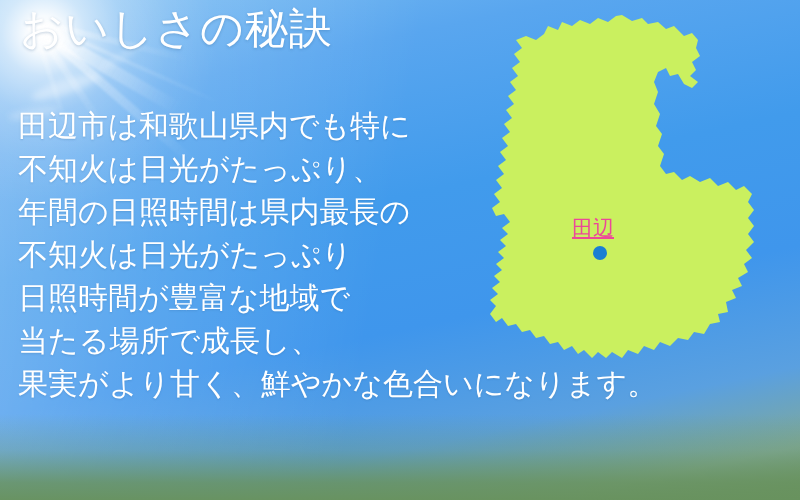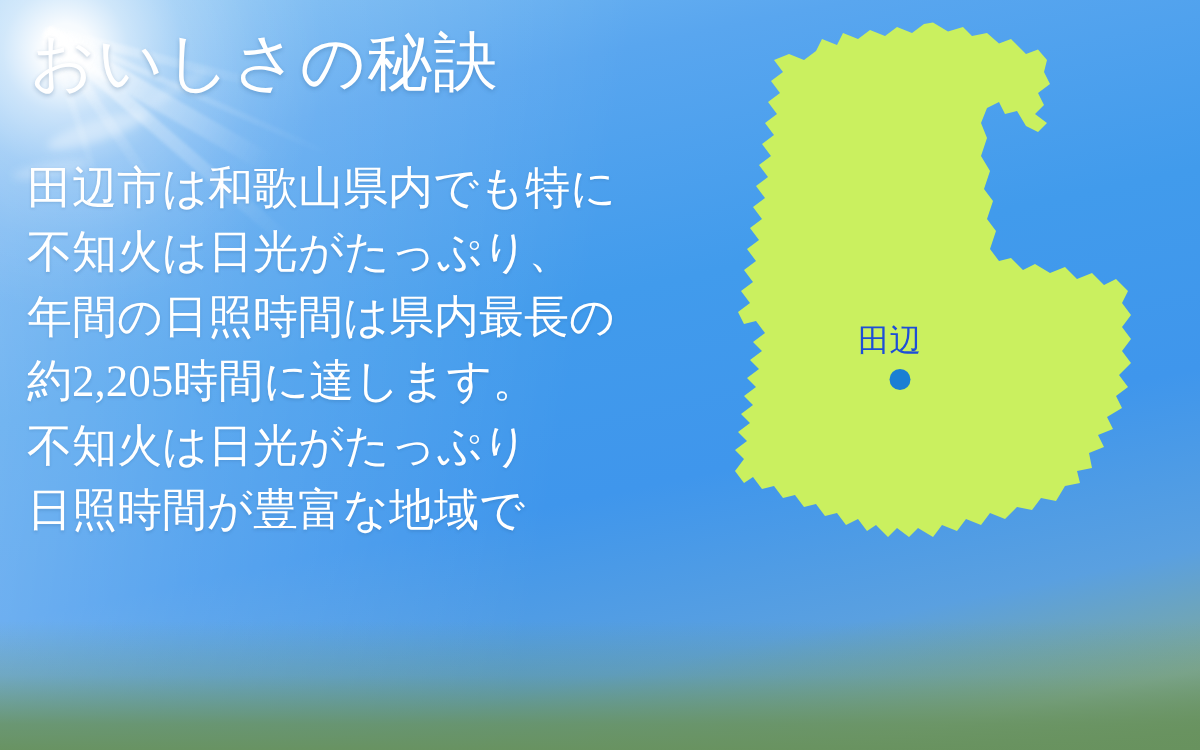--- a/index.html
+++ b/index.html
@@ -89,21 +89,21 @@
     pointer-events: none;
   }
   .wisp.w1 { left: 30px;  top: 80px;  width: 70px;  height: 14px; transform: rotate(-18deg); }
   .wisp.w2 { left: 8px;   top: 108px; width: 52px;  height: 10px; transform: rotate(-10deg); opacity:.7; }
   .wisp.w3 { left: 96px;  top: 54px;  width: 46px;  height: 8px;  transform: rotate(-30deg); opacity:.6; }
 
   
   .title {
     position: absolute;
     left: 20px;
-    top: 18px;
+    top: 4px;
     font-size: 43px;
     line-height: 1.15;
     color: #ffffff;
     letter-spacing: 1px;
     text-shadow: 0 1px 3px rgba(40,90,140,0.30);
     white-space: nowrap;
   }
 
   
   .body-block {
@@ -162,21 +162,21 @@
   .map-dot {
     position: absolute;
     left: 593px;
     top: 246px;
     width: 14px;
     height: 14px;
     border-radius: 50%;
     background: #1a7fd4;
   }
 </style>
-<style>.hl::before{background:#f58220;}.map-dot{background:#1a7fd4;}.map-label{color:#1d4ed8;}.title,.body-line{color:#ffffff;}[data-name="land-shape"]{fill:#caf05f;}</style></head>
+<style>.hl::before{background:#f58220;}.map-dot{background:#1a7fd4;}.map-label{color:#ec4899;text-decoration:underline;}.title,.body-line{color:#ffffff;}[data-name="land-shape"]{fill:#caf05f;}</style></head>
 <body>
 
 <div id="stage" data-name="slide-canvas">
 
   <div class="sky-base" data-name="sky-background"></div>
   <div class="sky-left-wash" data-name="sky-light-wash"></div>
 
   <div data-name="sun-flare-icon">
     <div class="sun-glow" data-name="sun-glow"></div>
     <div class="ray r1" data-name="sun-ray"></div>
@@ -241,20 +241,21 @@
 
   <div class="map-label" data-name="map-city-label">田辺</div>
   <div class="map-dot" data-name="map-city-marker-icon"></div>
 
   <div class="title" data-name="page-title">おいしさの秘訣</div>
 
   <div class="body-block" data-name="body-text-block">
       <div class="body-line" data-name="body-text-line"><span class="" data-name="body-text-segment"><span class="txt">田辺市は和歌山県内でも特に</span></span></div>
       <div class="body-line" data-name="body-text-line"><span class="" data-name="body-text-segment"><span class="txt">不知火は日光がたっぷり、</span></span></div>
       <div class="body-line" data-name="body-text-line"><span class="" data-name="body-text-segment"><span class="txt">年間の</span></span><span class="hl" data-name="highlighted-phrase"><span class="txt">日照時間は県内最長</span></span><span class="" data-name="body-text-segment"><span class="txt">の</span></span></div>
-      <div class="body-line" data-name="body-text-line"><span class="" data-name="body-text-segment"><span class="txt">約2,205時間に達します。</span></span></div>
       <div class="body-line" data-name="body-text-line"><span class="" data-name="body-text-segment"><span class="txt">不知火は日光がたっぷり</span></span></div>
       <div class="body-line" data-name="body-text-line"><span class="" data-name="body-text-segment"><span class="txt">日照時間が豊富な地域で</span></span></div>
+      <div class="body-line" data-name="body-text-line"><span class="" data-name="body-text-segment"><span class="txt">当たる場所で成長し、</span></span></div>
+      <div class="body-line" data-name="body-text-line"><span class="hl" data-name="highlighted-phrase"><span class="txt">果実がより甘く、鮮やかな色合い</span></span><span class="" data-name="body-text-segment"><span class="txt">になります。</span></span></div>
     </div>
 
   <div class="ground-fade" data-name="ground-horizon-fade"></div>
 
 </div>
 
 </body></html>

